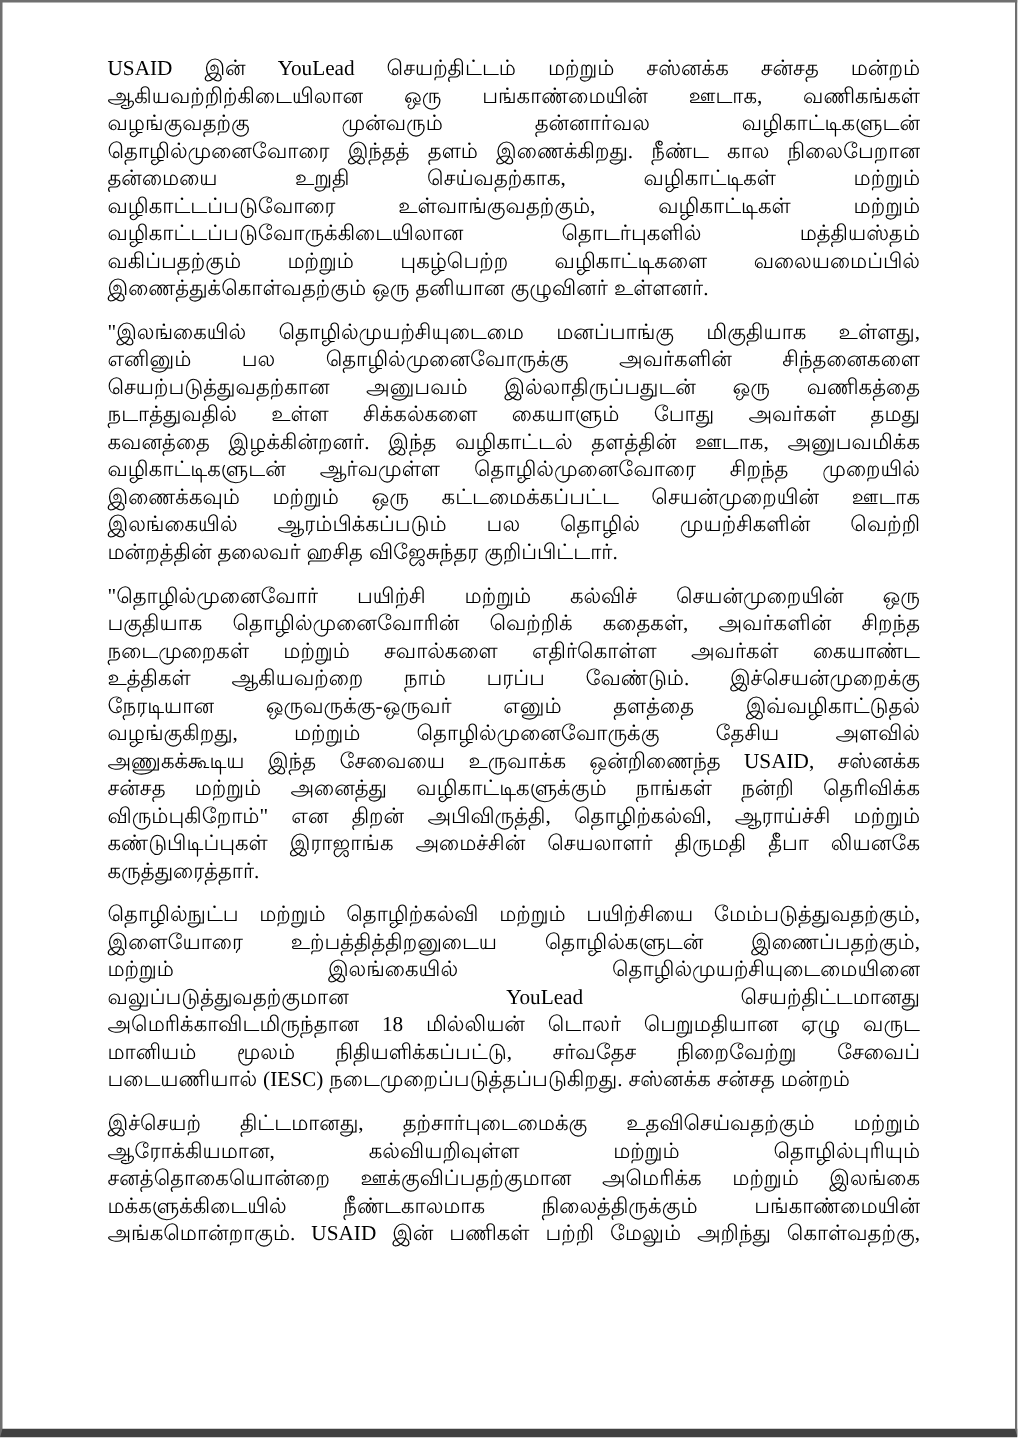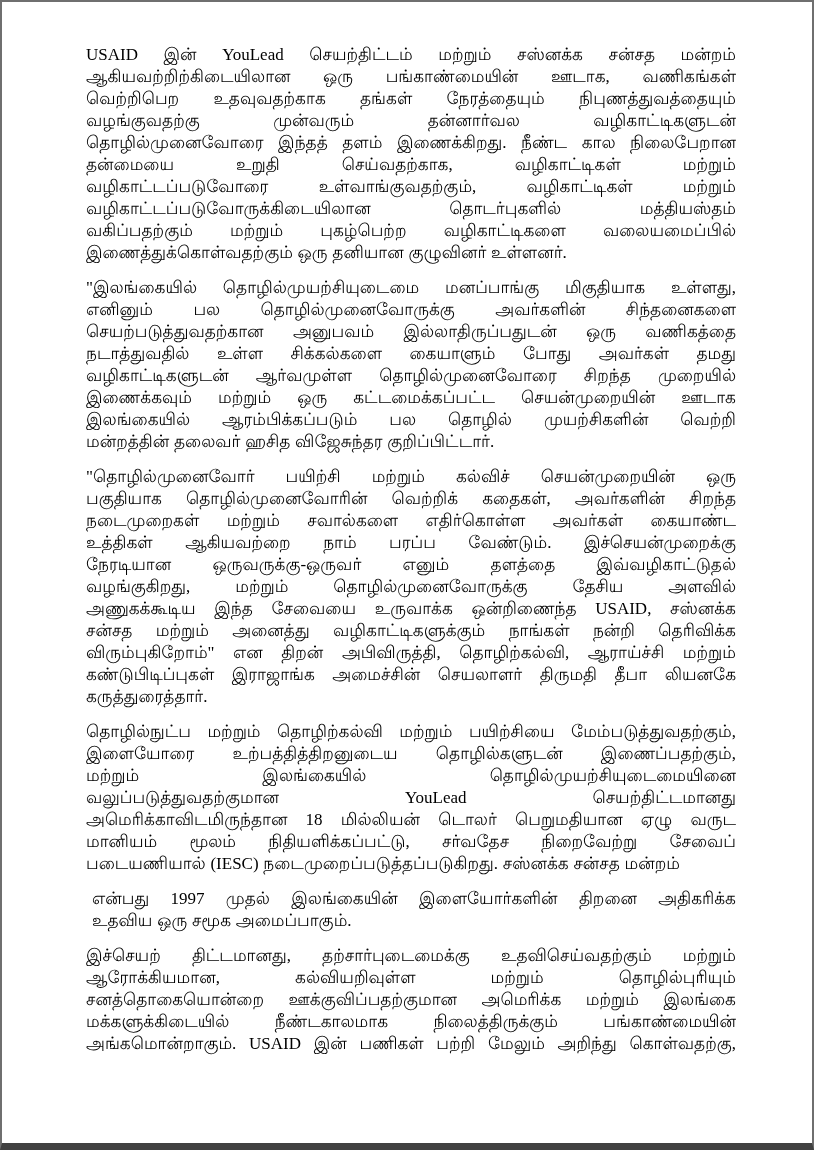--- a/index.html
+++ b/index.html
@@ -39,34 +39,34 @@
   }
 </style>
 </head>
 <body>
 
 <div class="page" style="background: rgb(255, 255, 255); color: rgb(0, 0, 0); border-color: rgb(111, 111, 111) rgb(111, 111, 111) rgb(65, 65, 65);">
   <div class="doc-body" id="doc-body">
       <div class="para">
         <div class="line">USAID இன் YouLead செயற்திட்டம் மற்றும் சஸ்னக்க சன்சத மன்றம்</div>
         <div class="line">ஆகியவற்றிற்கிடையிலான ஒரு பங்காண்மையின் ஊடாக, வணிகங்கள்</div>
-        <div class="line">வெற்றிபெற உதவுவதற்காக தங்கள் நேரத்தையும் நிபுணத்துவத்தையும்</div>
         <div class="line">வழங்குவதற்கு முன்வரும் தன்னார்வல வழிகாட்டிகளுடன்</div>
         <div class="line">தொழில்முனைவோரை இந்தத் தளம் இணைக்கிறது. நீண்ட கால நிலைபேறான</div>
         <div class="line">தன்மையை உறுதி செய்வதற்காக, வழிகாட்டிகள் மற்றும்</div>
         <div class="line">வழிகாட்டப்படுவோரை உள்வாங்குவதற்கும், வழிகாட்டிகள் மற்றும்</div>
         <div class="line">வழிகாட்டப்படுவோருக்கிடையிலான தொடர்புகளில் மத்தியஸ்தம்</div>
         <div class="line">வகிப்பதற்கும் மற்றும் புகழ்பெற்ற வழிகாட்டிகளை வலையமைப்பில்</div>
         <div class="line last">இணைத்துக்கொள்வதற்கும் ஒரு தனியான குழுவினர் உள்ளனர்.</div>
       </div>
       <div class="para">
         <div class="line">"இலங்கையில் தொழில்முயற்சியுடைமை மனப்பாங்கு மிகுதியாக உள்ளது,</div>
         <div class="line">எனினும் பல தொழில்முனைவோருக்கு அவர்களின் சிந்தனைகளை</div>
         <div class="line">செயற்படுத்துவதற்கான அனுபவம் இல்லாதிருப்பதுடன் ஒரு வணிகத்தை</div>
         <div class="line">நடாத்துவதில் உள்ள சிக்கல்களை கையாளும் போது அவர்கள் தமது</div>
+        <div class="line">கவனத்தை இழக்கின்றனர். இந்த வழிகாட்டல் தளத்தின் ஊடாக, அனுபவமிக்க</div>
         <div class="line">வழிகாட்டிகளுடன் ஆர்வமுள்ள தொழில்முனைவோரை சிறந்த முறையில்</div>
         <div class="line">இணைக்கவும் மற்றும் ஒரு கட்டமைக்கப்பட்ட செயன்முறையின் ஊடாக</div>
         <div class="line">இலங்கையில் ஆரம்பிக்கப்படும் பல தொழில் முயற்சிகளின் வெற்றி</div>
         <div class="line last">மன்றத்தின் தலைவர் ஹசித விஜேசுந்தர குறிப்பிட்டார்.</div>
       </div>
       <div class="para">
         <div class="line">"தொழில்முனைவோர் பயிற்சி மற்றும் கல்விச் செயன்முறையின் ஒரு</div>
         <div class="line">பகுதியாக தொழில்முனைவோரின் வெற்றிக் கதைகள், அவர்களின் சிறந்த</div>
         <div class="line">நடைமுறைகள் மற்றும் சவால்களை எதிர்கொள்ள அவர்கள் கையாண்ட</div>
         <div class="line">உத்திகள் ஆகியவற்றை நாம் பரப்ப வேண்டும். இச்செயன்முறைக்கு</div>
@@ -80,24 +80,20 @@
       </div>
       <div class="para">
         <div class="line">தொழில்நுட்ப மற்றும் தொழிற்கல்வி மற்றும் பயிற்சியை மேம்படுத்துவதற்கும்,</div>
         <div class="line">இளையோரை உற்பத்தித்திறனுடைய தொழில்களுடன் இணைப்பதற்கும்,</div>
         <div class="line">மற்றும் இலங்கையில் தொழில்முயற்சியுடைமையினை</div>
         <div class="line">வலுப்படுத்துவதற்குமான YouLead செயற்திட்டமானது</div>
         <div class="line">அமெரிக்காவிடமிருந்தான 18 மில்லியன் டொலர் பெறுமதியான ஏழு வருட</div>
         <div class="line">மானியம் மூலம் நிதியளிக்கப்பட்டு, சர்வதேச நிறைவேற்று சேவைப்</div>
         <div class="line last">படையணியால் (IESC) நடைமுறைப்படுத்தப்படுகிறது. சஸ்னக்க சன்சத மன்றம்</div>
       </div>
-      <div class="para indent" style="margin-top: 4px;">
-        <div class="line">என்பது 1997 முதல் இலங்கையின் இளையோர்களின் திறனை அதிகரிக்க</div>
-        <div class="line last">உதவிய ஒரு சமூக அமைப்பாகும்.</div>
-      </div>
       <div class="para">
         <div class="line">இச்செயற் திட்டமானது, தற்சார்புடைமைக்கு உதவிசெய்வதற்கும் மற்றும்</div>
         <div class="line">ஆரோக்கியமான, கல்வியறிவுள்ள மற்றும் தொழில்புரியும்</div>
         <div class="line">சனத்தொகையொன்றை ஊக்குவிப்பதற்குமான அமெரிக்க மற்றும் இலங்கை</div>
         <div class="line">மக்களுக்கிடையில் நீண்டகாலமாக நிலைத்திருக்கும் பங்காண்மையின்</div>
         <div class="line">அங்கமொன்றாகும். USAID இன் பணிகள் பற்றி மேலும் அறிந்து கொள்வதற்கு,</div>
       </div>
     </div>
 </div>
 

